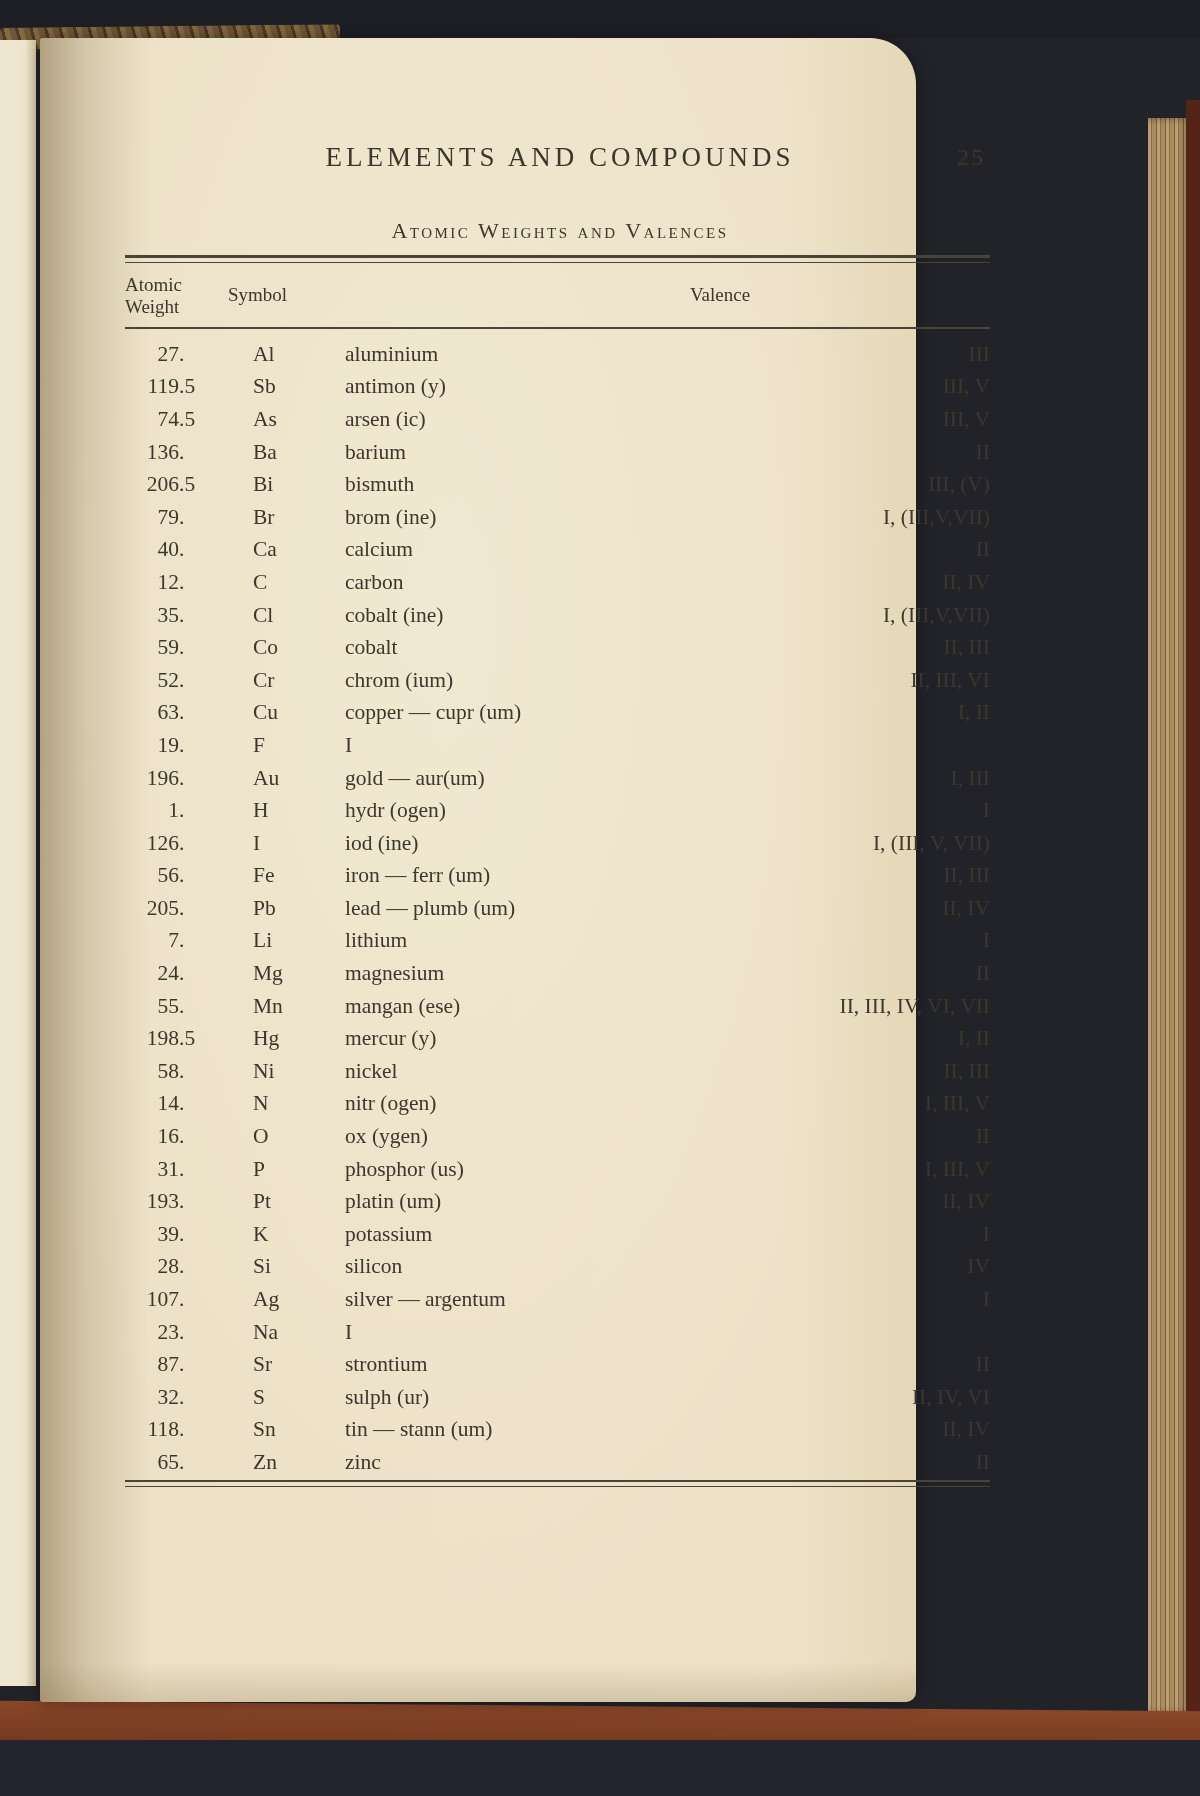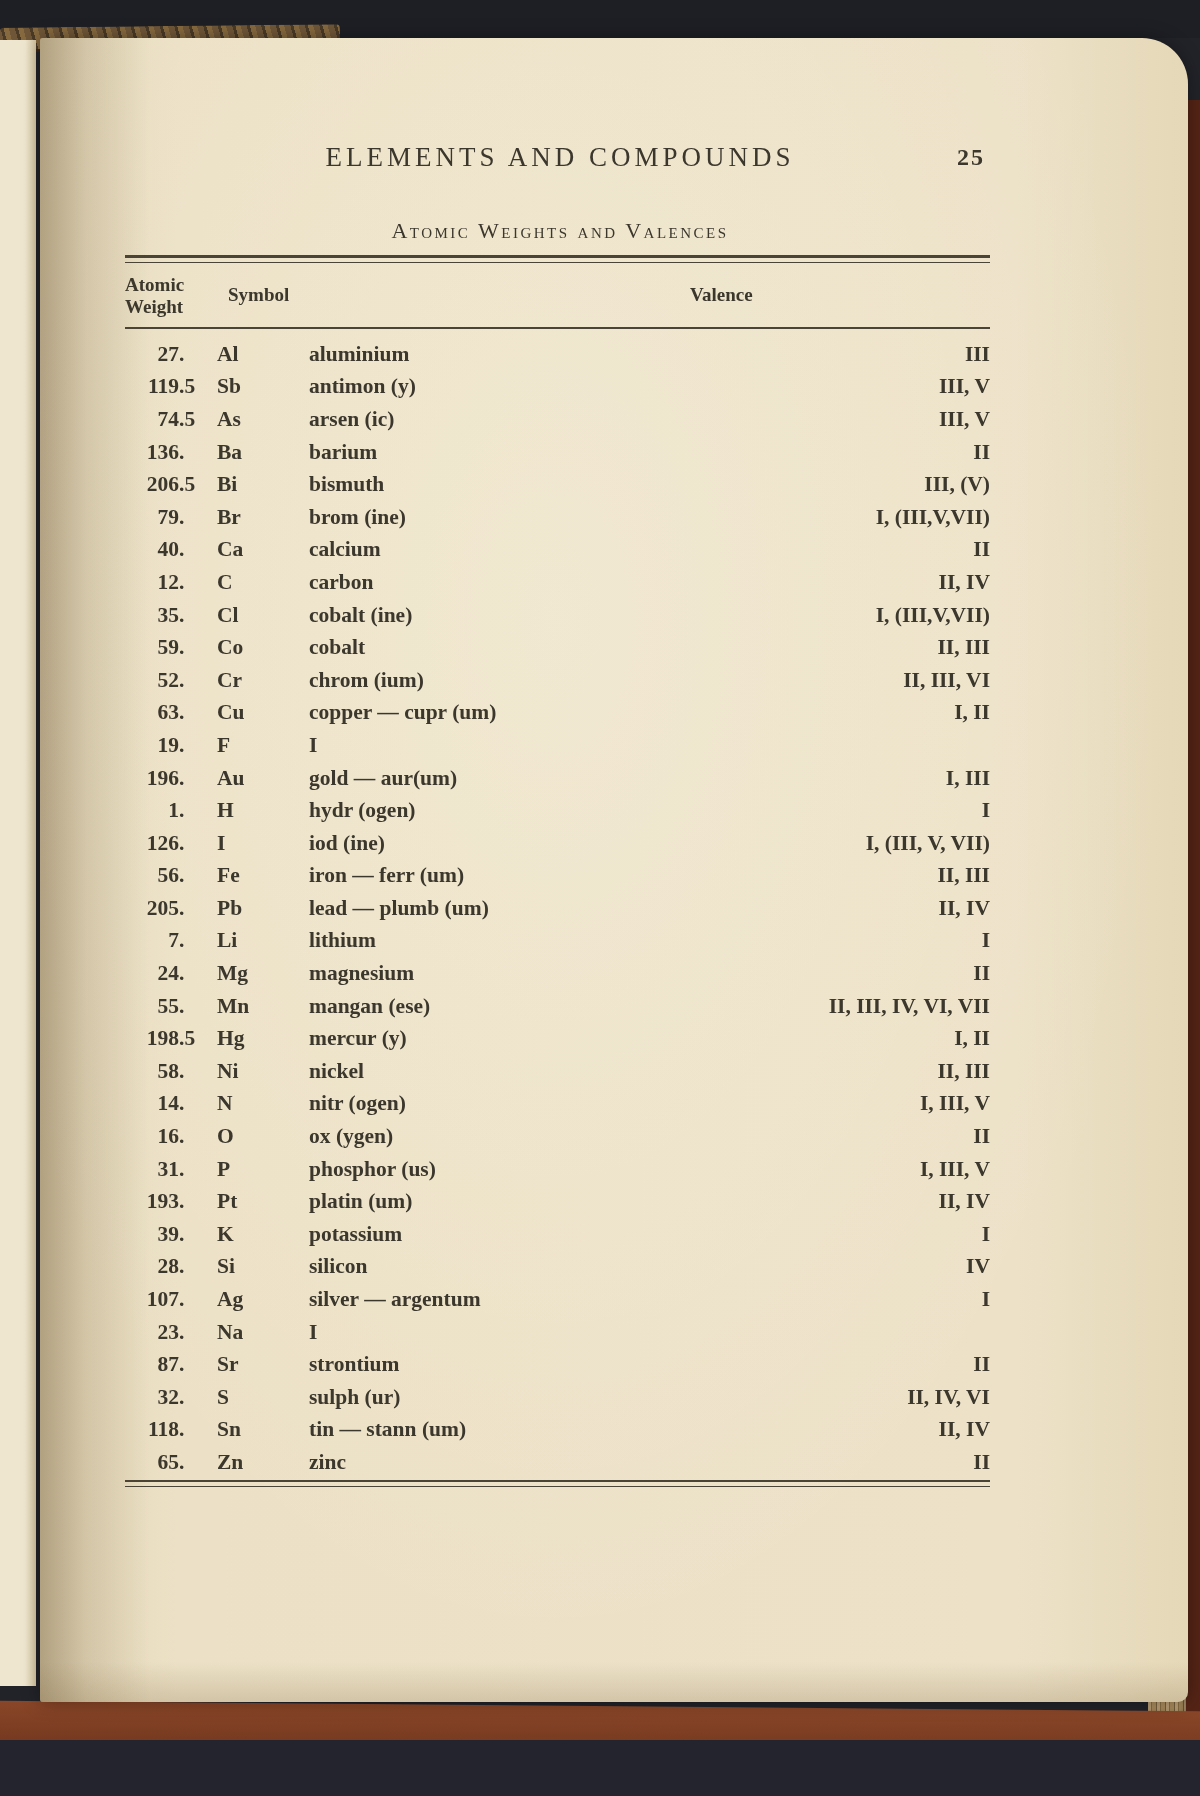--- a/index.html
+++ b/index.html
@@ -25,40 +25,40 @@
   }
   .cloth-bottom{position:absolute;left:0;top:1740px;width:1200px;height:56px;background:#23242e;}
   .cover-right{position:absolute;left:1186px;top:100px;width:14px;height:1630px;background:#542416;}
   .edge-stack{
     position:absolute;left:1148px;top:118px;width:44px;height:1596px;
     background:repeating-linear-gradient(90deg,#bda077 0 3px,#8a6f45 3px 4px,#ab8d5e 4px 8px,#77603c 8px 9px);
     box-shadow:inset -6px 0 8px rgba(0,0,0,.45);
   }
   
   .page{
-    position:absolute;left:40px;top:38px;width:1148px;height:1664px;
+    position:absolute;left:40px;top:38px;width:876px;height:1664px;
     background:
       radial-gradient(ellipse at 45% 35%, rgba(255,252,240,.25), transparent 70%),
       linear-gradient(90deg,#e3d6b6 0,#ece1c6 12%,#ede2c8 85%,#e5d8b8 100%);
     background-color:#ece1c6;
     border-radius:3px 46px 10px 3px;
     box-shadow:0 0 18px rgba(0,0,0,.35);
   }
   .gutter-shadow{
     position:absolute;left:0;top:0;width:110px;height:100%;
     background:linear-gradient(90deg,rgba(96,74,42,.38),rgba(96,74,42,.14) 42%,rgba(96,74,42,0));
     border-radius:3px 0 0 3px;pointer-events:none;
   }
   .page-bottom-shade{
     position:absolute;left:0;bottom:0;width:100%;height:40px;
     background:linear-gradient(180deg,rgba(120,95,55,0),rgba(120,95,55,.22));
     border-radius:0 0 10px 3px;pointer-events:none;
   }
   
-  .ink{color:#3c372d;font-weight:bold;}
+  .ink{color:#3c372d;}
   .running-head{
     position:absolute;left:90px;top:104px;width:860px;text-align:center;
     font-size:27px;letter-spacing:4px;font-weight:500;
   }
   .page-number{
     position:absolute;left:845px;top:106px;width:100px;text-align:right;
     font-size:24px;letter-spacing:2px;
   }
   .table-title{
     position:absolute;left:90px;top:180px;width:860px;text-align:center;
@@ -71,21 +71,21 @@
   .rule-bot-a{top:1442px;height:2px;}
   .rule-bot-b{top:1448px;height:1.2px;}
   .hdr-weight{position:absolute;left:85px;top:236px;font-size:19px;line-height:22px;}
   .hdr-symbol{position:absolute;left:188px;top:246px;font-size:19px;}
   .hdr-valence{position:absolute;left:650px;top:246px;width:295px;font-size:19px;padding-right:6px;box-sizing:border-box;}
   .rows{position:absolute;left:85px;top:300px;width:865px;}
   .row{display:flex;align-items:center;height:32.6px;font-size:21.5px;}
   .c-weight{display:flex;width:92px;flex:none;}
   .w-int{width:54px;text-align:right;}
   .w-frac{width:38px;text-align:left;}
-  .c-symbol{width:92px;flex:none;}
+  .c-symbol{width:92px;flex:none;margin-left:36px;}
   .c-name{flex:1;}
   .c-valence{flex:none;text-align:right;}
 </style>
 </head>
 <body>
 
 <div class="cover-top"></div>
 <div class="headband"></div>
 <div class="facing-page"></div>
 <div class="edge-stack"></div>

